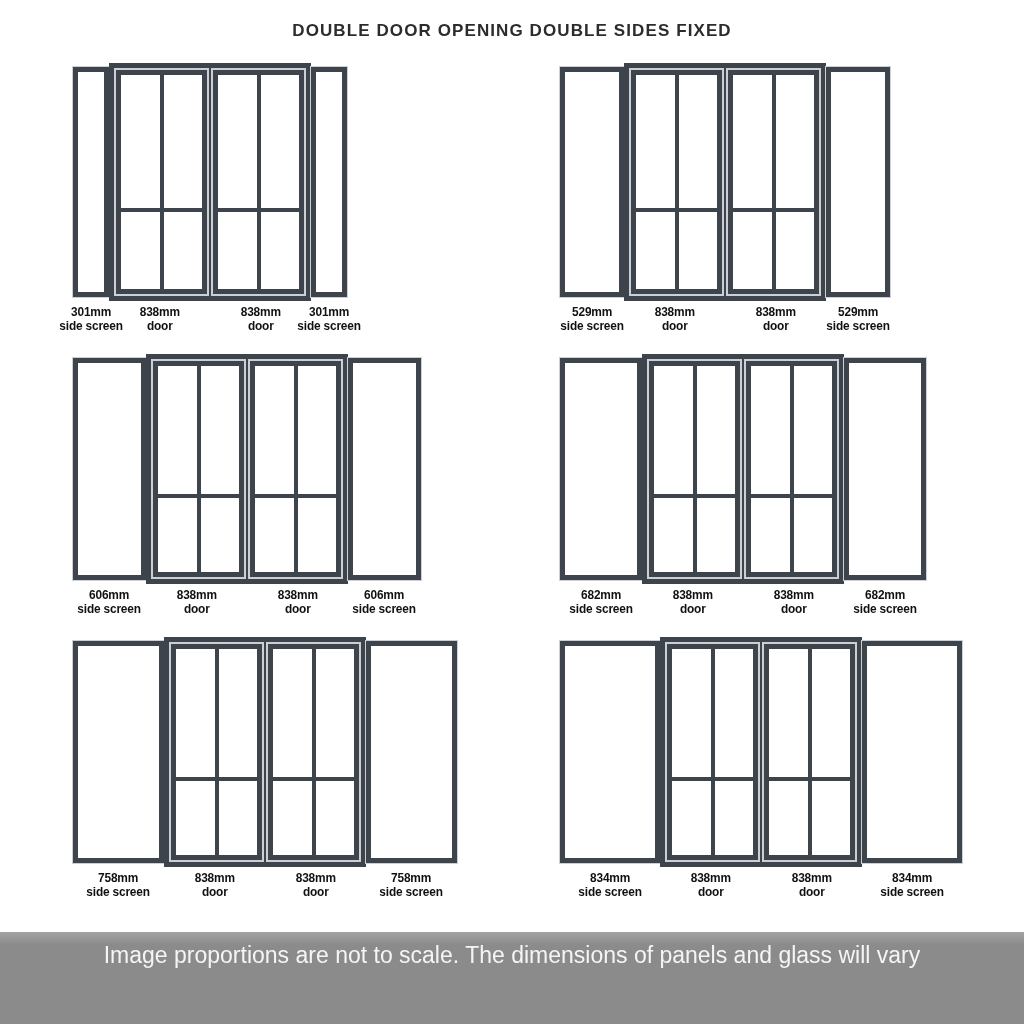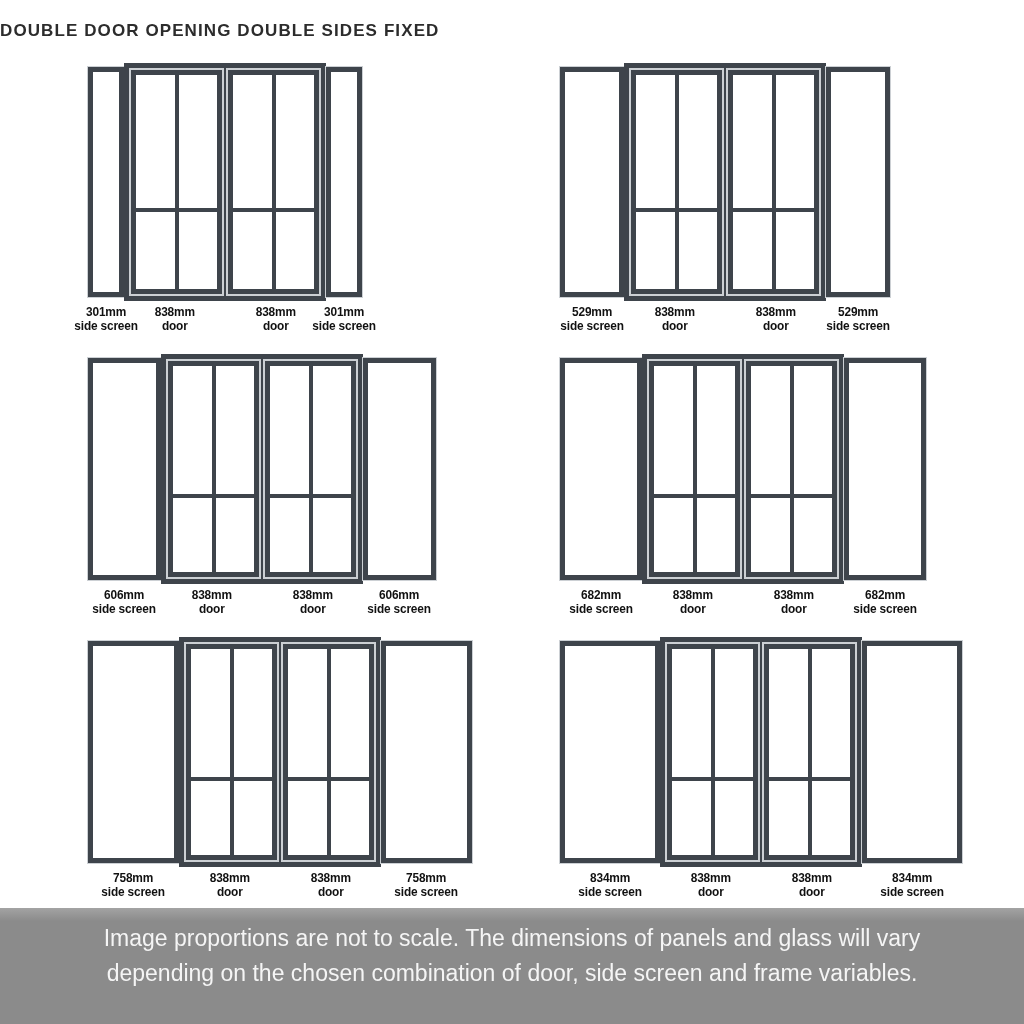--- a/index.html
+++ b/index.html
@@ -3,27 +3,27 @@
 <meta charset="utf-8">
 <style>
   html,body{margin:0;padding:0;}
   body{
     width:1024px;height:1024px;position:relative;overflow:hidden;
     background:#ffffff;
     font-family:"Liberation Sans", sans-serif;
   }
   .page-title{
     position:absolute;top:21px;left:0;width:100%;
-    text-align:left;
+    text-align:center;
     font-size:17px;font-weight:600;letter-spacing:1.1px;
     color:#2c2c2c;
   }
   .grid{position:absolute;top:63px;left:0;width:1024px;}
   .col{position:absolute;top:0;}
-  .col-left{left:88px;}
+  .col-left{left:73px;}
   .col-right{left:560px;}
 
   .diagram{margin-bottom:21px;}
   .assembly{display:flex;align-items:stretch;height:230px;}
   .col .diagram:first-child .assembly{height:238px;}
 
   .side-screen{
     background:#ffffff;
     border:5px solid var(--frame);
     box-shadow:0 0 0 1px var(--gapline);
@@ -61,25 +61,25 @@
   .label-cell.door{width:101px;}
   .label-inner{
     white-space:nowrap;text-align:center;
     font-weight:bold;font-size:13.5px;line-height:14px;
     color:var(--labeltext);
     transform:scaleX(0.88);transform-origin:center;
     letter-spacing:-0.2px;
   }
 
   .footer{
-    position:absolute;left:0;bottom:0;width:1024px;height:116px;
+    position:absolute;left:0;bottom:0;width:1024px;height:92px;
     background:linear-gradient(to bottom,#a3a3a3 0px,#8b8b8b 13px,#8b8b8b 100%);
     text-align:center;
     box-sizing:border-box;
-    padding-top:13px;
+    padding-top:6px;
   }
   .footer-line{
     color:var(--footertext);
     font-size:23px;line-height:35px;font-weight:400;
     letter-spacing:0px;
   }
 </style>
 </head>
 <body style="--frame: #3e444b; --gapline: #ccd0d4; --labeltext: #111111; --footertext: #f5f5f5;">
 
@@ -363,14 +363,13 @@
               <div>side screen</div>
             </div>
           </div>
         </div>
       </div>
     </div>
 </div>
 
 <div class="footer">
   <div class="footer-line">Image proportions are not to scale. The dimensions of panels and glass will vary</div>
-  <div class="footer-line">depending on the chosen combination of door, side screen and frame variables.</div>
 </div>
 
 </body></html>

